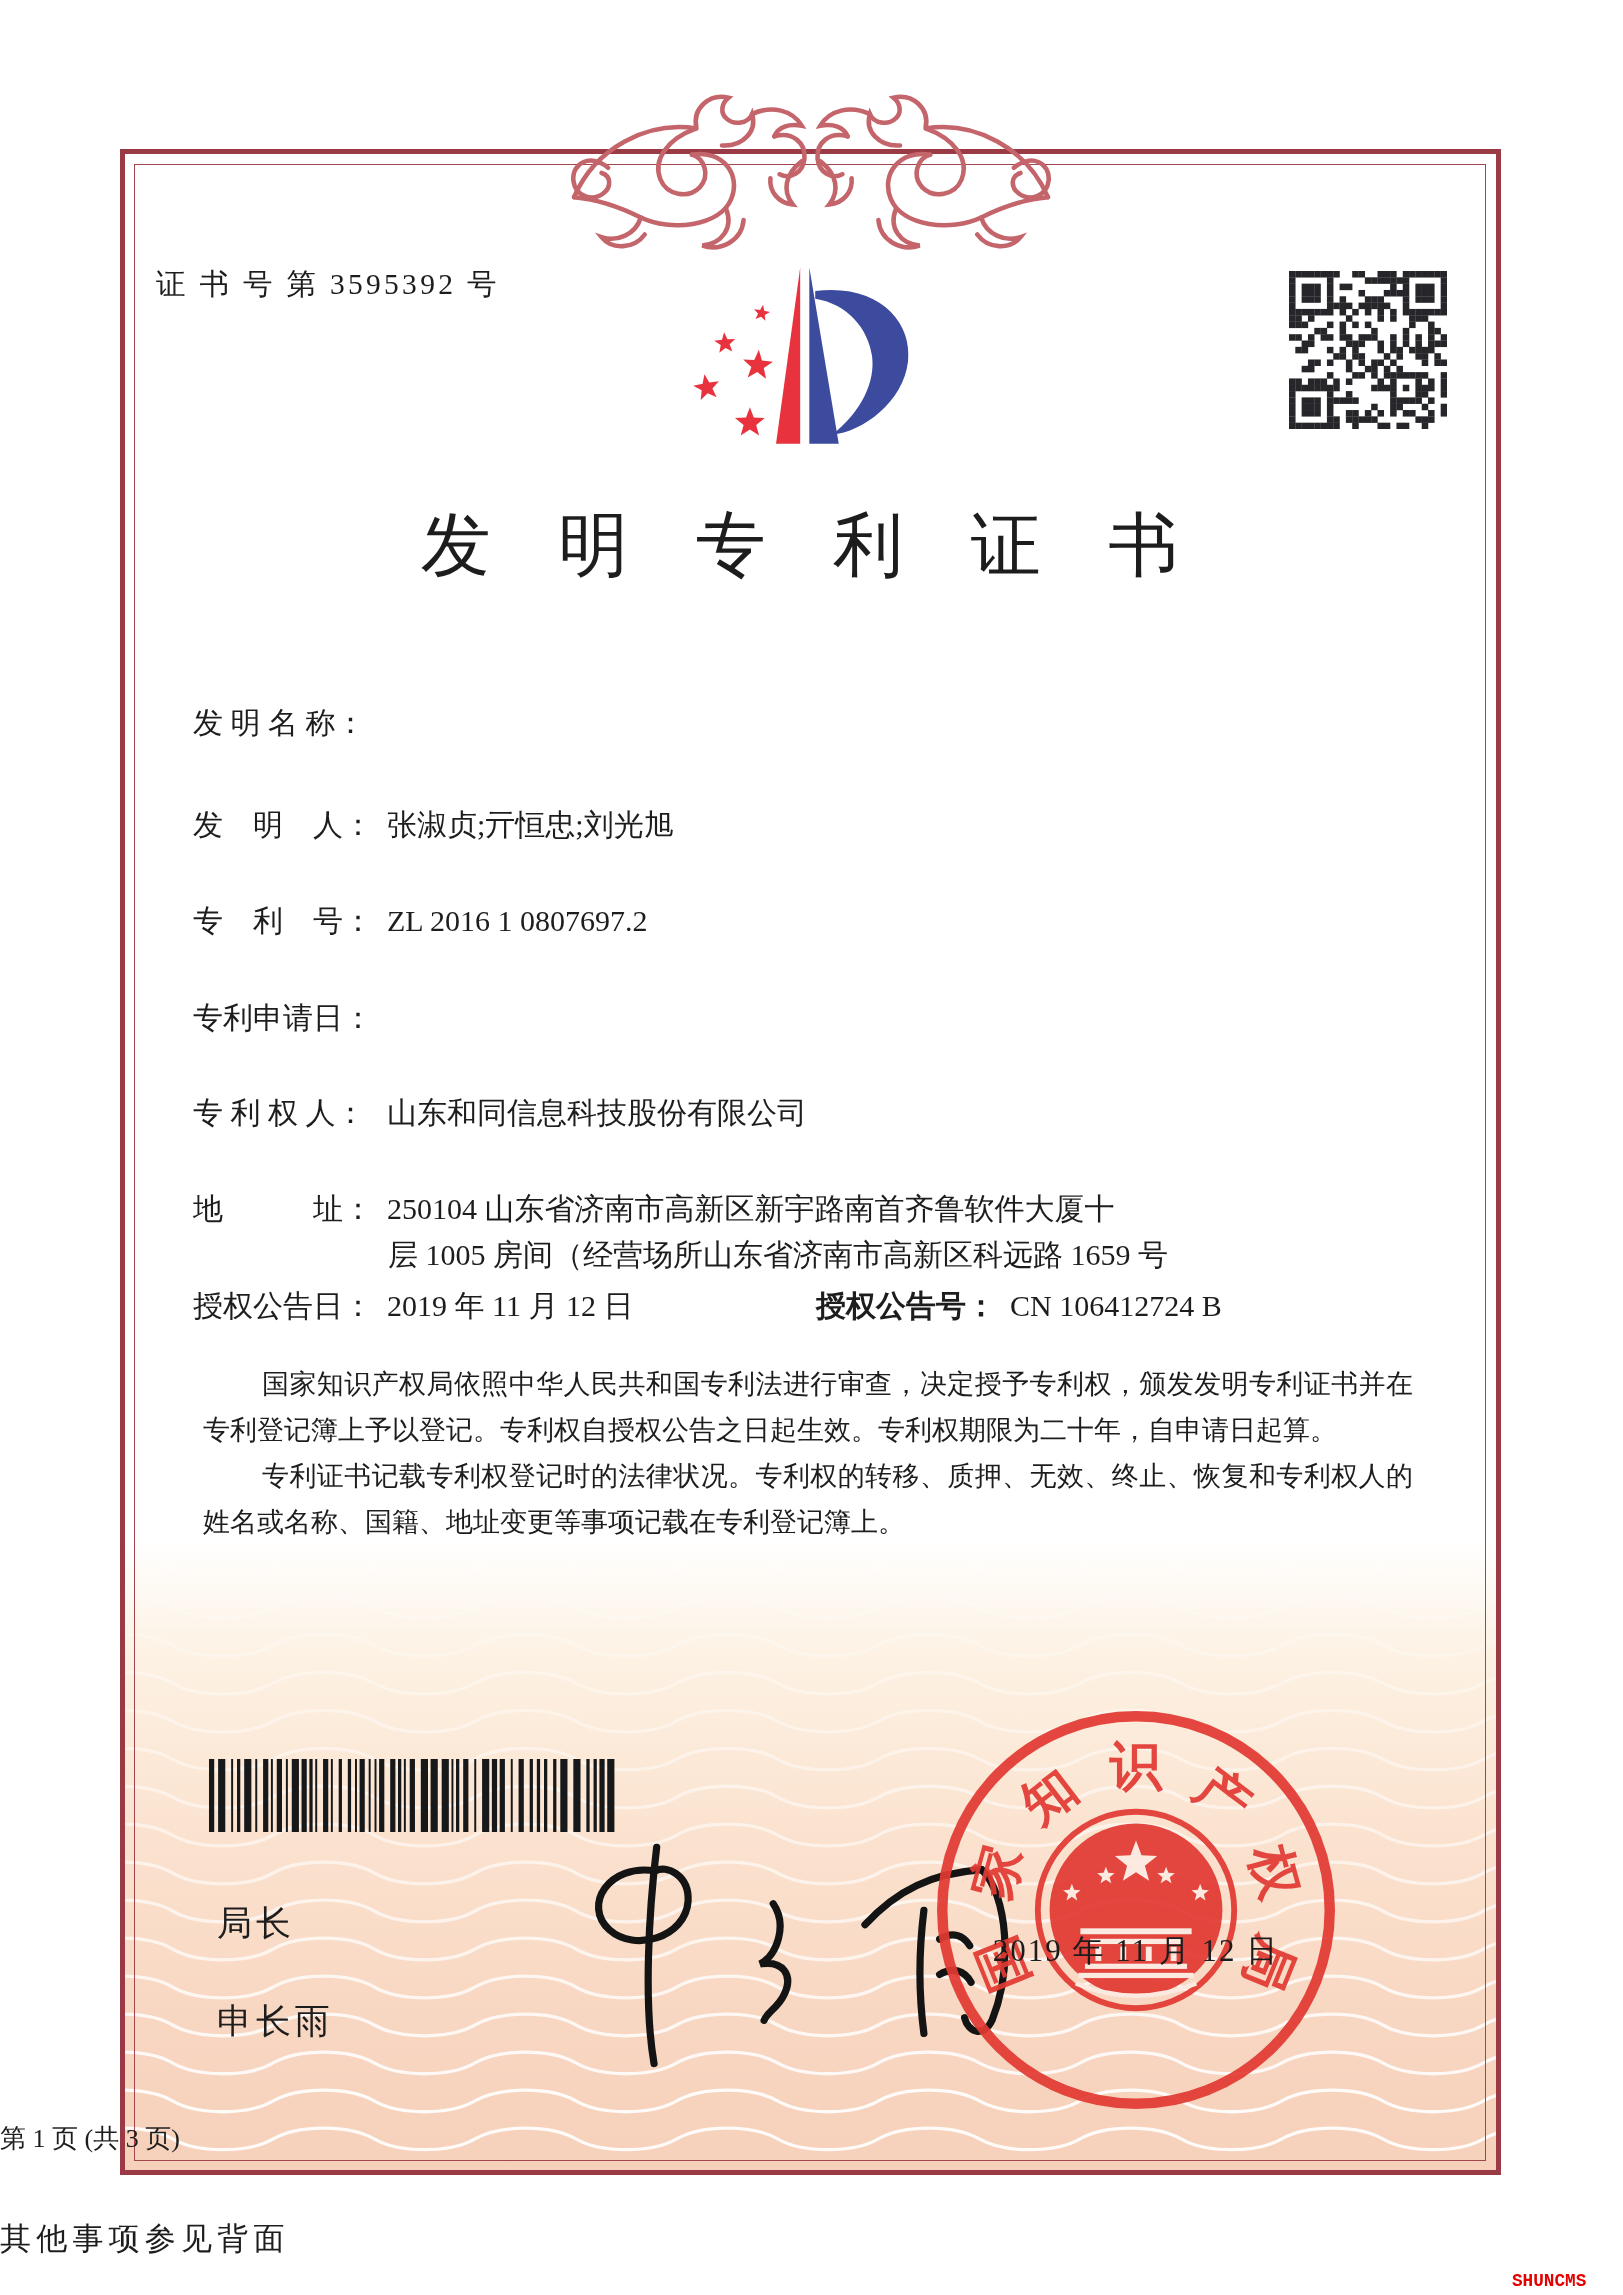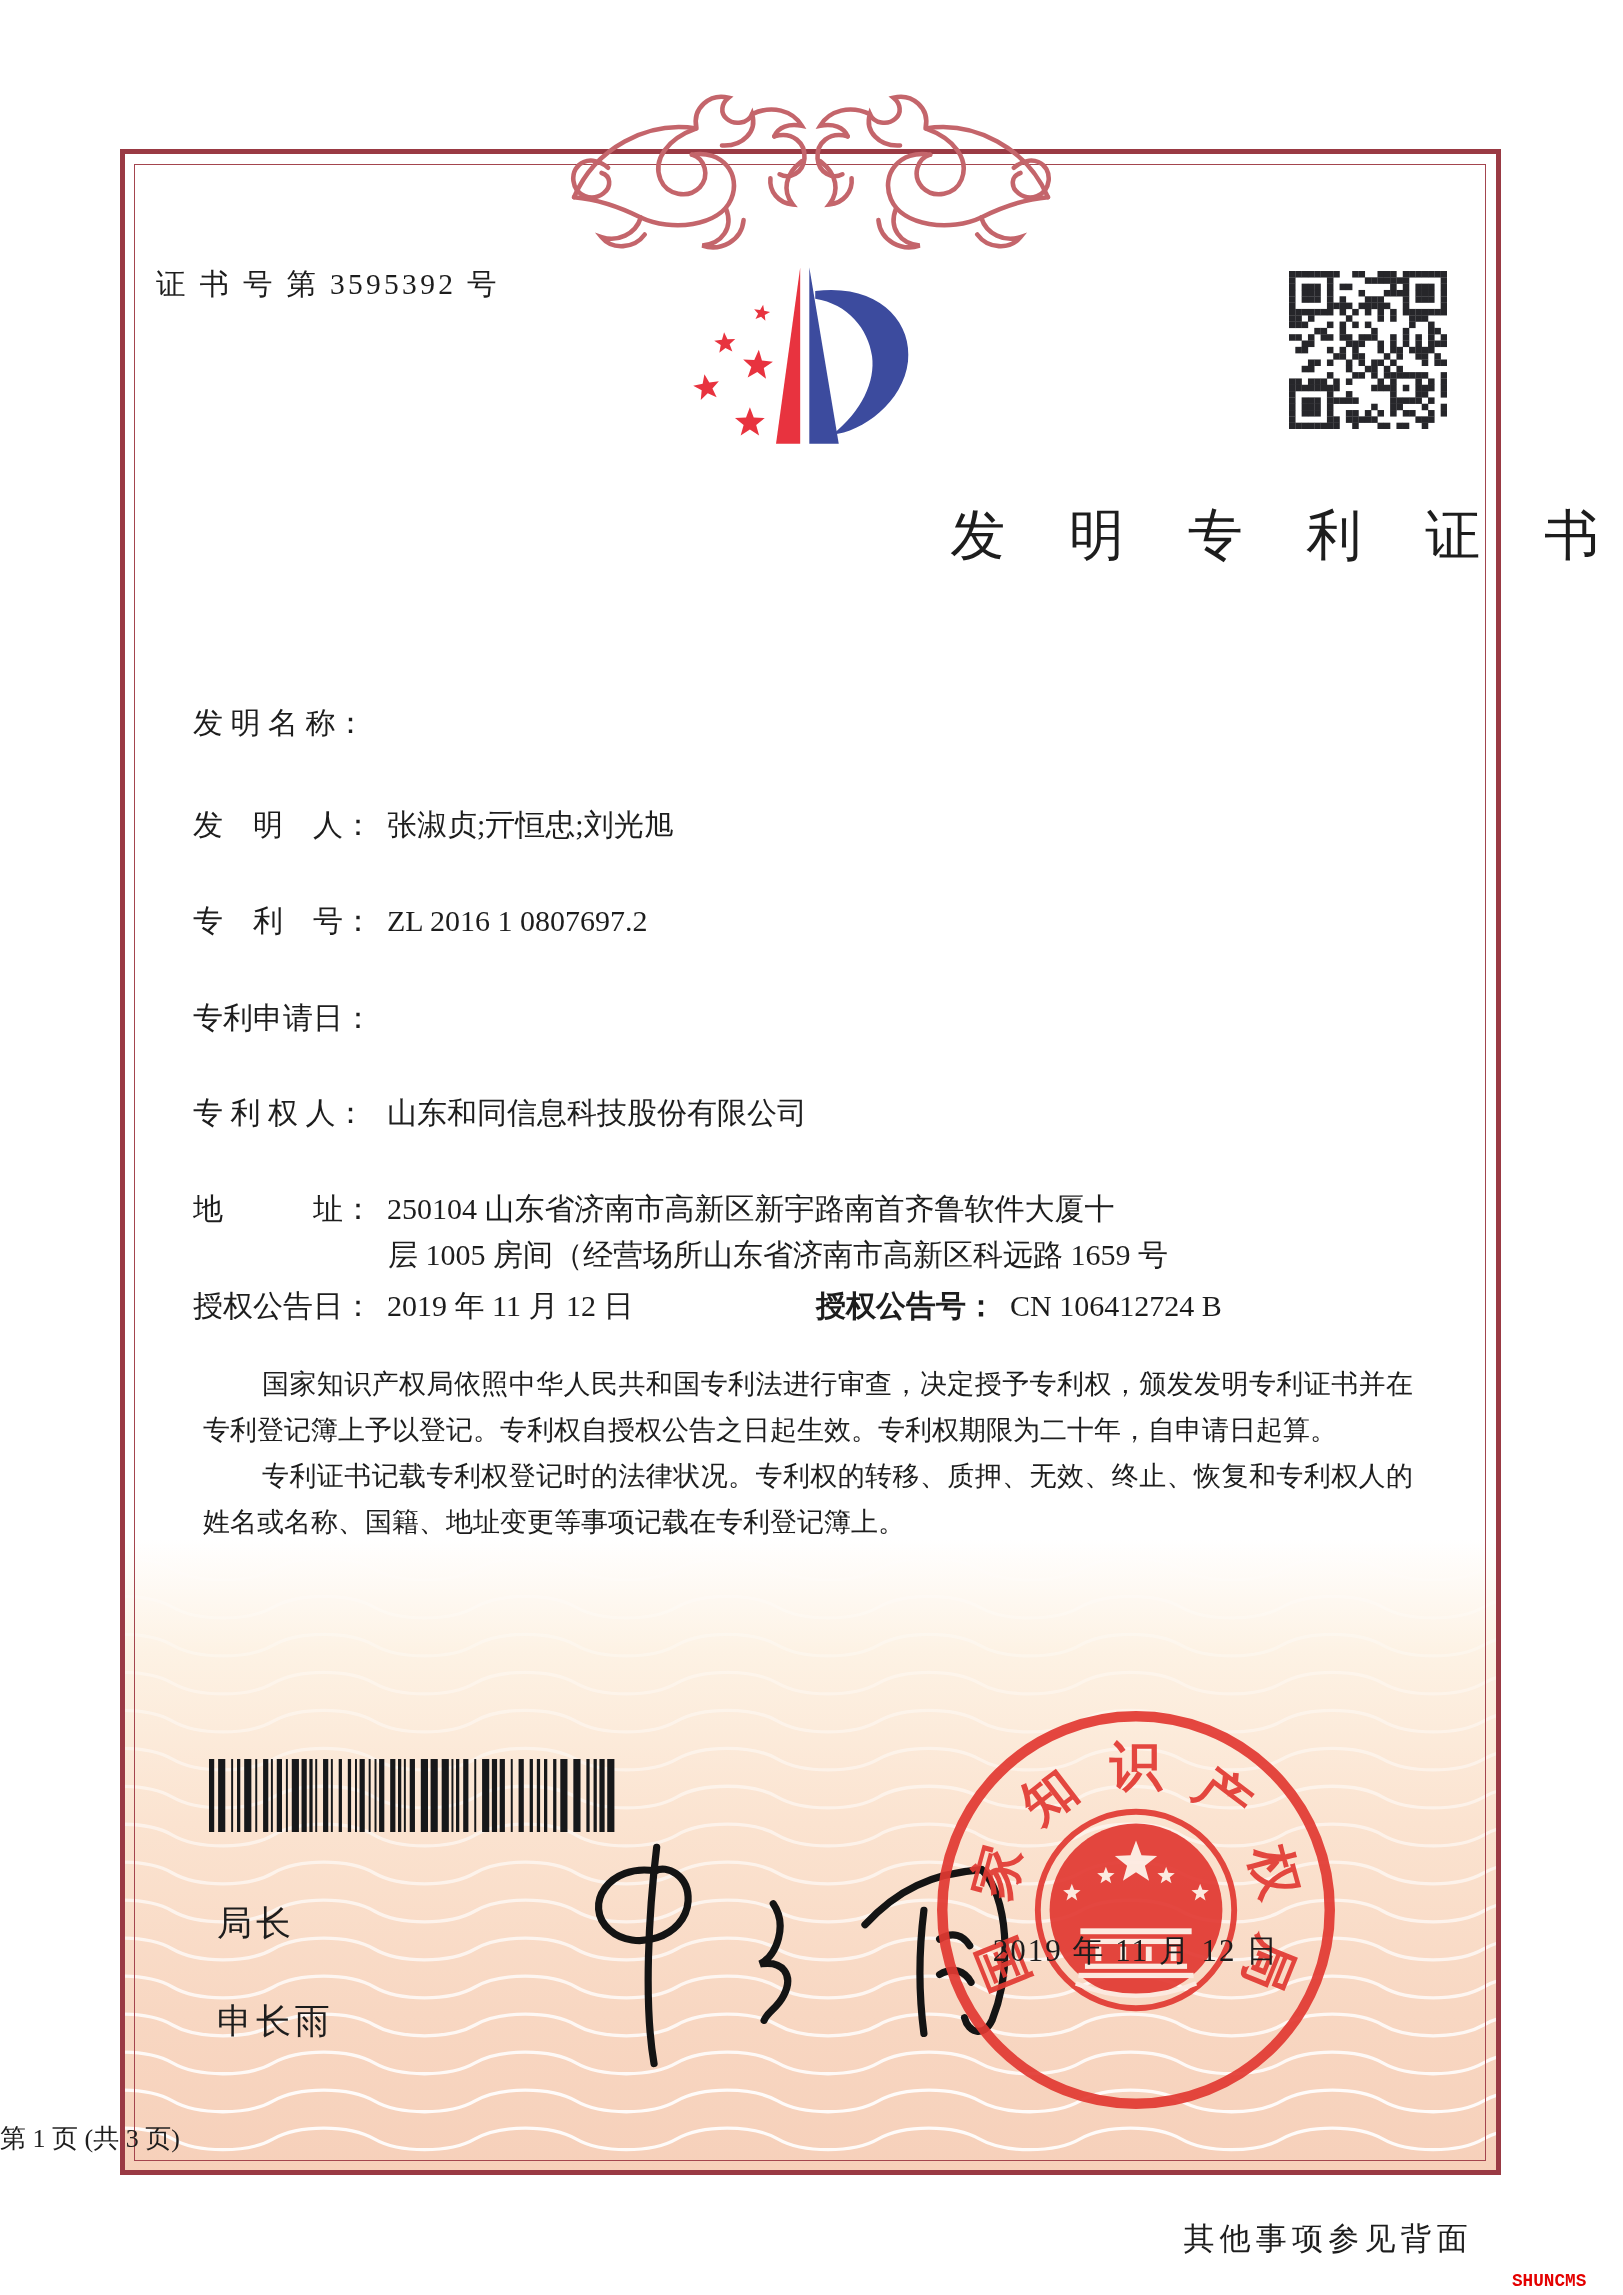--- a/index.html
+++ b/index.html
@@ -11,34 +11,34 @@
     background:linear-gradient(180deg, rgba(253,243,232,0) 0%, #fdf2e4 18%,
                #fbe3d0 45%, #f8d7c2 75%, #f6d0ba 100%);}
   #waves{left:124px;top:1539px;width:1374px;height:634px;}
   
   .frame-outer{left:120px;top:149px;width:1381px;height:2026px;
     border:5.2px solid #9a3a44;box-sizing:border-box;}
   .frame-inner{left:134px;top:164px;width:1352px;height:1997px;
     border:1.3px solid #a4454e;box-sizing:border-box;}
   
   .certno{left:156px;top:265px;font-size:29.5px;letter-spacing:3.3px;}
-  .title{left:0;top:499px;width:1624px;text-align:right;font-size:55px;
+  .title{left:0;top:499px;width:1624px;text-align:center;font-size:70px;
          letter-spacing:25px;font-weight:500;}
   .frow{left:193px;width:1244px;display:flex;font-size:30px;line-height:41px;}
   .frow .lab{width:194px;flex:none;}
   .frow .val{flex:1;}
   .addr2{left:388px;width:1048px;font-size:30px;line-height:41px;}
   .grant2{left:816px;top:1285px;display:flex;font-size:30px;line-height:41px;}
   .grant2 .lab{width:194px;flex:none;font-weight:bold;}
   .paras{left:203px;top:1361px;width:1210px;font-size:27px;line-height:46px;
          text-align:justify;}
   .paras p{margin:0;text-indent:59px;}
   .who{left:217px;font-size:35px;letter-spacing:3.9px;}
   .pagefoot{left:0;top:2121px;width:1506px;font-size:26px;}
-  .backnote{left:0;top:2218px;width:1473px;text-align:right;font-size:31px;
+  .backnote{left:0;top:2218px;width:1473px;text-align:left;font-size:31px;
             letter-spacing:5.2px;}
   .sealdate{left:920px;top:1930px;width:432px;text-align:center;font-size:31px;
             letter-spacing:2px;color:#1c1c1c;z-index:12;}
   .wm{left:1512px;top:2271px;font-size:17.7px;font-weight:bold;color:#e40000;
       font-family:"Liberation Mono","DejaVu Sans Mono",monospace;}
   .z5{z-index:5;} .z10{z-index:10;}
 </style>
 </head>
 <body>
 

